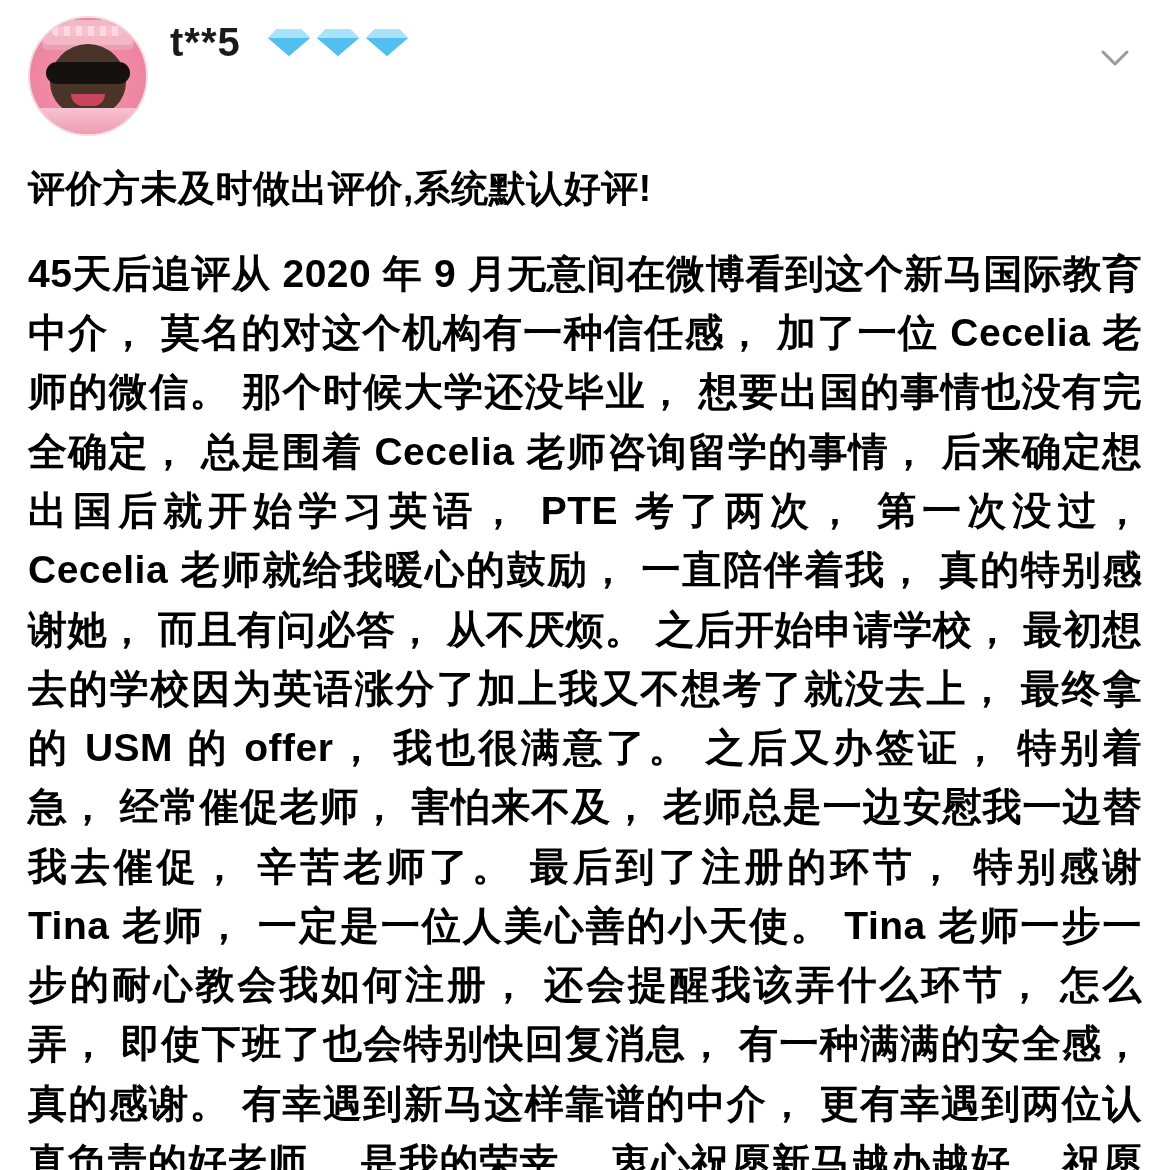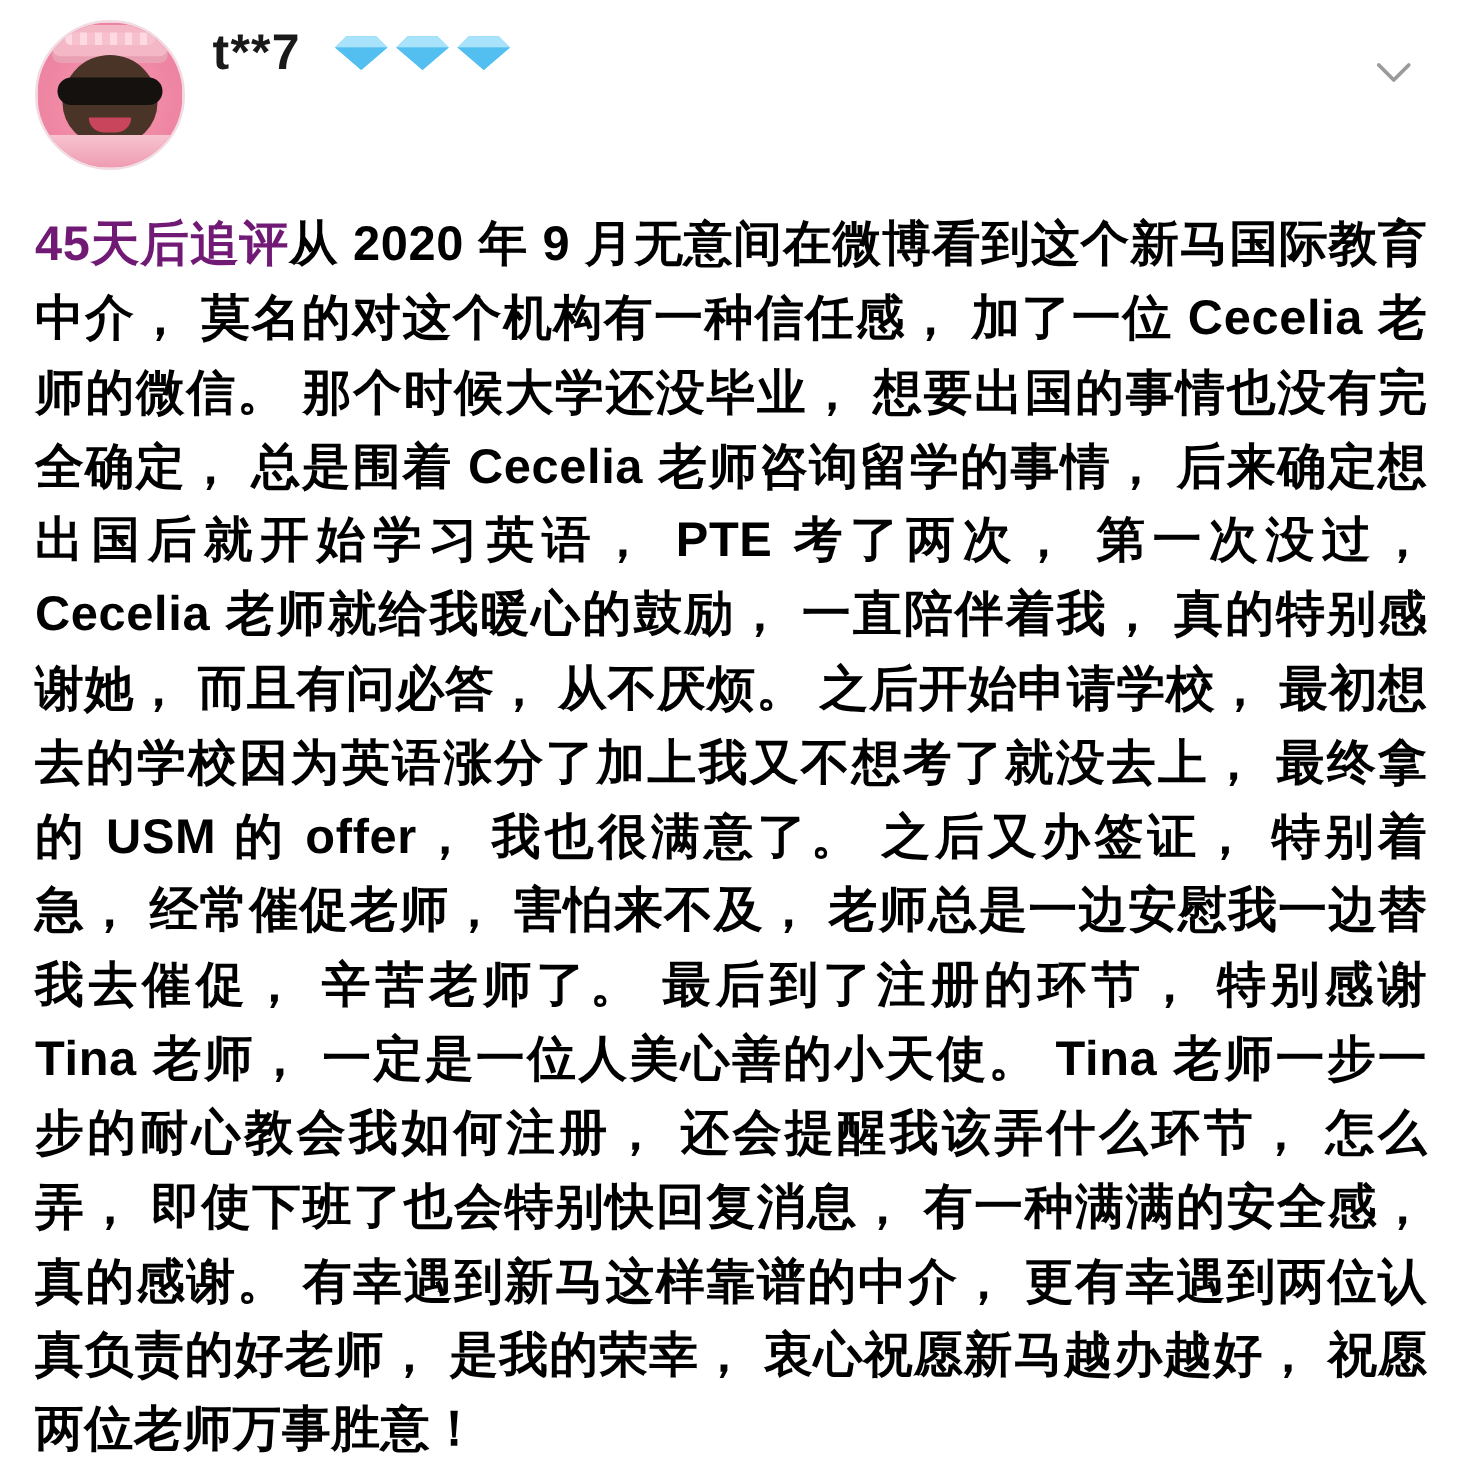--- a/index.html
+++ b/index.html
@@ -154,42 +154,42 @@
   .append-block {
     margin-top: 30px;
     font-size: 39px;
     font-weight: bold;
     line-height: 1.52;
     letter-spacing: 0.5px;
     text-align: justify;
     color: #000;
   }
   .append-tag {
-    color: #701a75;
+    color: #000000;
     font-weight: bold;
   }
 </style>
 </head>
 <body>
 
 <div class="review-card">
 
   <div class="review-header">
 
     <div class="avatar">
       <div class="hat"></div>
       <div class="face"></div>
       <div class="glasses"></div>
       <div class="mouth"></div>
       <div class="collar"></div>
     </div>
 
     <div class="header-text">
       <div class="name-row">
-        <div class="user-name">t**7</div>
+        <div class="user-name">t**5</div>
         <div class="gems">
           <span class="gem">
             <svg class="gem" viewBox="0 0 44 30" xmlns="http://www.w3.org/2000/svg">
               <polygon points="10,2 34,2 43,11 22,29 1,11" fill="#6ecbf5"></polygon>
               <polygon points="10,2 34,2 43,11 1,11" fill="#a8e2fb"></polygon>
               <polygon points="22,29 1,11 43,11" fill="#53bff0"></polygon>
             </svg>
           </span>
           <span class="gem">
             <svg class="gem" viewBox="0 0 44 30" xmlns="http://www.w3.org/2000/svg">
@@ -211,19 +211,20 @@
 
     <div class="chevron">
       <svg width="46" height="46" viewBox="0 0 46 46" xmlns="http://www.w3.org/2000/svg">
         <polyline points="11,18 23,30 35,18" fill="none" stroke="#9a9a9a" stroke-width="3" stroke-linecap="round" stroke-linejoin="round"></polyline>
       </svg>
     </div>
 
   </div>
 
   <div class="review-body">
+    <div class="first-line">评价方未及时做出评价,系统默认好评!</div>
 
     <div class="append-block">
       <span class="append-tag">45天后追评</span><span>从 2020 年 9 月无意间在微博看到这个新马国际教育中介， 莫名的对这个机构有一种信任感， 加了一位 Cecelia 老师的微信。 那个时候大学还没毕业， 想要出国的事情也没有完全确定， 总是围着 Cecelia 老师咨询留学的事情， 后来确定想出国后就开始学习英语， PTE 考了两次， 第一次没过， Cecelia 老师就给我暖心的鼓励， 一直陪伴着我， 真的特别感谢她， 而且有问必答， 从不厌烦。 之后开始申请学校， 最初想去的学校因为英语涨分了加上我又不想考了就没去上， 最终拿的 USM 的 offer， 我也很满意了。 之后又办签证， 特别着急， 经常催促老师， 害怕来不及， 老师总是一边安慰我一边替我去催促， 辛苦老师了。 最后到了注册的环节， 特别感谢 Tina 老师， 一定是一位人美心善的小天使。 Tina 老师一步一步的耐心教会我如何注册， 还会提醒我该弄什么环节， 怎么弄， 即使下班了也会特别快回复消息， 有一种满满的安全感， 真的感谢。 有幸遇到新马这样靠谱的中介， 更有幸遇到两位认真负责的好老师， 是我的荣幸， 衷心祝愿新马越办越好， 祝愿两位老师万事胜意！</span> 
     </div>
   </div>
 
 </div>
 
 </body></html>

